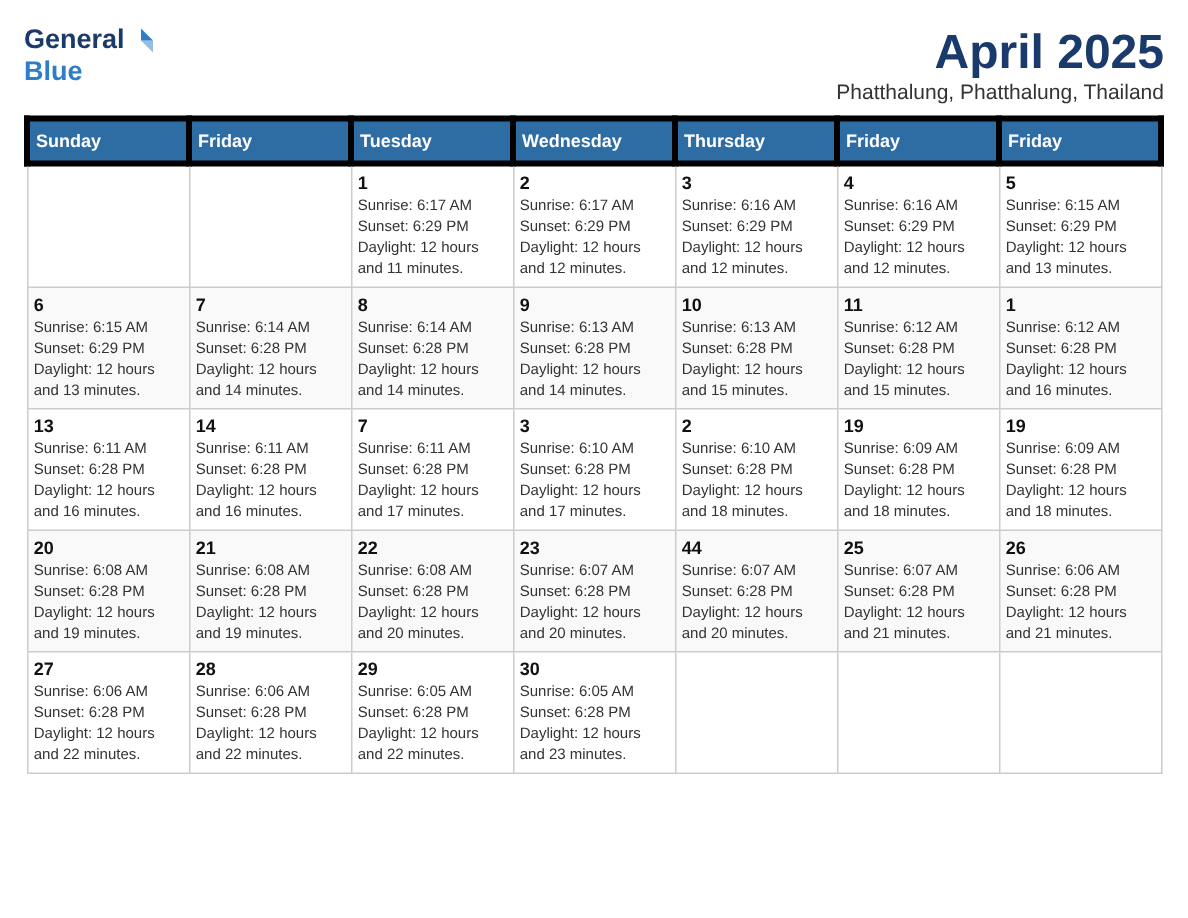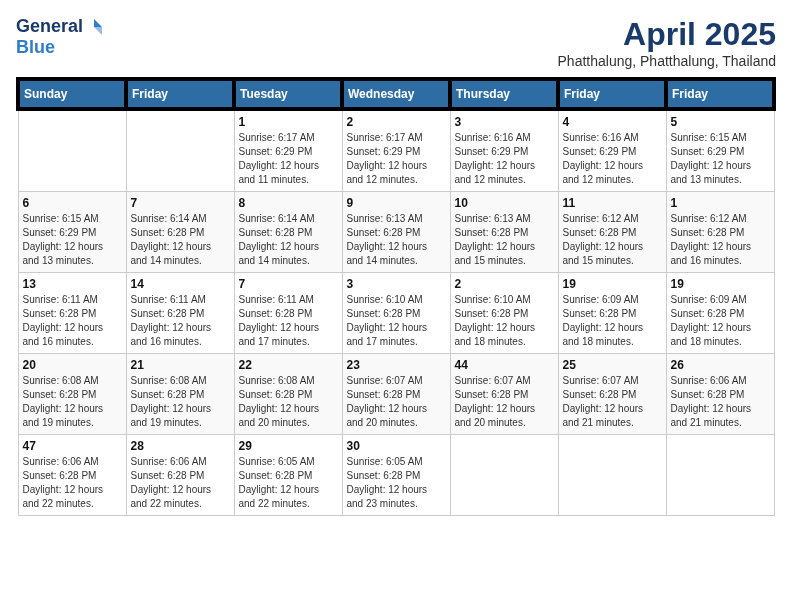--- a/index.html
+++ b/index.html
@@ -222,21 +222,21 @@
           <span class="day-number">25</span>
           <div class="day-detail">Sunrise: 6:07 AM<br>Sunset: 6:28 PM<br>Daylight: 12 hours and 21 minutes.</div>
         </td>
         <td>
           <span class="day-number">26</span>
           <div class="day-detail">Sunrise: 6:06 AM<br>Sunset: 6:28 PM<br>Daylight: 12 hours and 21 minutes.</div>
         </td>
       </tr>
       <tr>
         <td>
-          <span class="day-number">47</span>
+          <span class="day-number">27</span>
           <div class="day-detail">Sunrise: 6:06 AM<br>Sunset: 6:28 PM<br>Daylight: 12 hours and 22 minutes.</div>
         </td>
         <td>
           <span class="day-number">28</span>
           <div class="day-detail">Sunrise: 6:06 AM<br>Sunset: 6:28 PM<br>Daylight: 12 hours and 22 minutes.</div>
         </td>
         <td>
           <span class="day-number">29</span>
           <div class="day-detail">Sunrise: 6:05 AM<br>Sunset: 6:28 PM<br>Daylight: 12 hours and 22 minutes.</div>
         </td>

